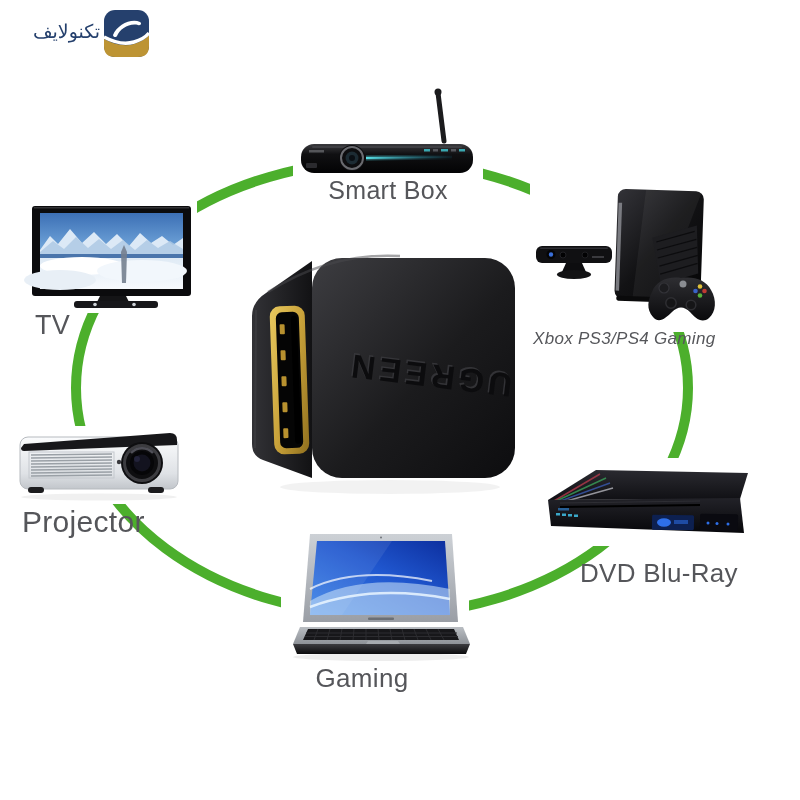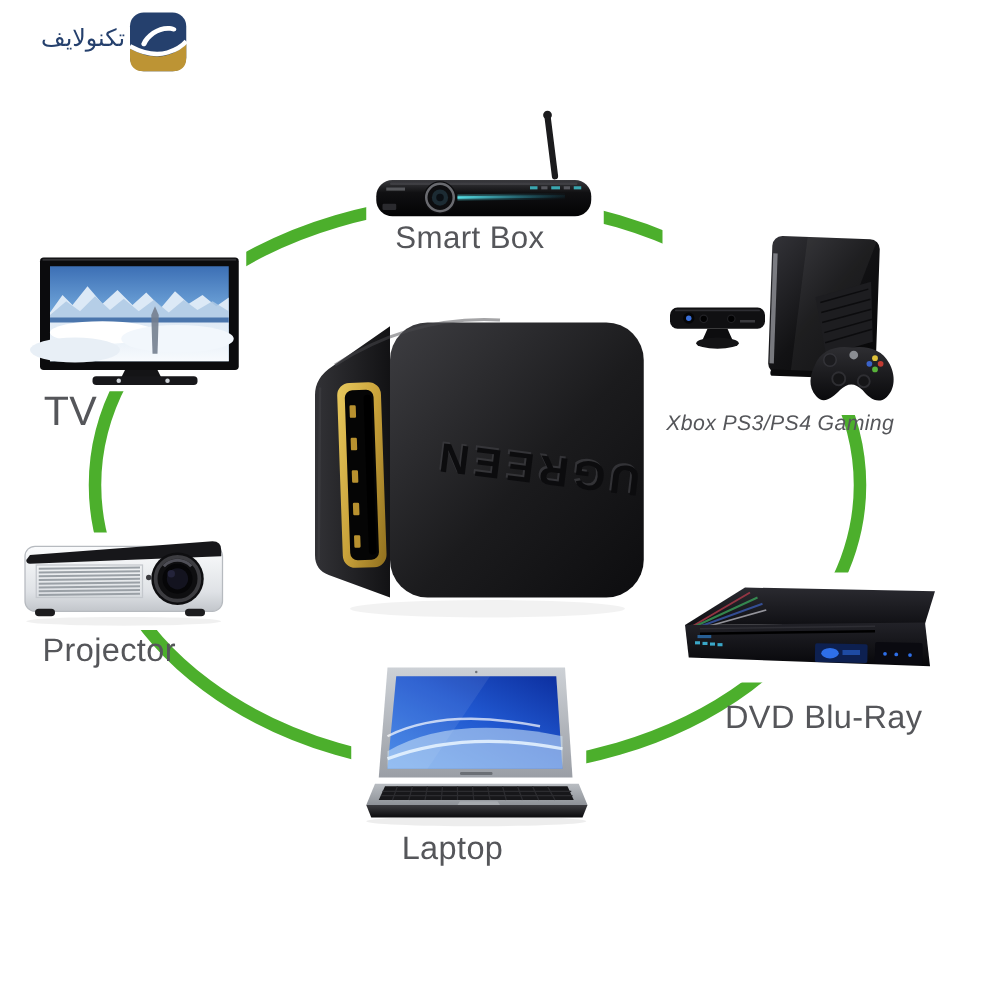--- a/index.html
+++ b/index.html
@@ -1,24 +1,24 @@
 <!DOCTYPE html>
 <html><head>
 <meta charset="utf-8">
 <style>
   html,body{margin:0;padding:0;background:#fff;}
   .stage{position:relative;width:800px;height:800px;background:#fff;overflow:hidden;
          font-family:"Liberation Sans",sans-serif;}
   .stage svg{position:absolute;left:0;top:0;}
   .dev-label{position:absolute;color:#55565a;font-family:"Liberation Sans",sans-serif;
              font-weight:400;white-space:nowrap;letter-spacing:.3px;}
-  .lbl-smartbox{top:176px;left:376px;transform:translateX(-50%);font-size:25px;}
-  .lbl-tv{top:310px;left:35px;font-size:33px;}
+  .lbl-smartbox{top:176px;left:388px;transform:translateX(-50%);font-size:25px;}
+  .lbl-tv{top:310px;left:35px;font-size:27px;}
   .lbl-xbox{top:329px;left:533px;font-size:17px;font-style:italic;}
-  .lbl-projector{top:505px;left:34px;font-size:26px;}
+  .lbl-projector{top:505px;left:22px;font-size:30px;}
   .lbl-dvd{top:558px;left:580px;font-size:26px;}
   .lbl-laptop{top:663px;left:362px;transform:translateX(-50%);font-size:26px;}
   .logo-text{position:absolute;left:8px;top:21px;width:92px;text-align:right;direction:rtl;
              color:#25406d;font-size:19px;font-weight:normal;line-height:1.2;}
 </style>
 </head>
 <body>
 
 <div class="stage">
 
@@ -289,17 +289,17 @@
       <text x="431.5" y="385.5" text-anchor="middle" font-family="Liberation Sans, sans-serif" font-size="33" font-weight="bold" letter-spacing="4" fill="#3a3a3e" opacity="0.8">UGREEN</text>
       <text x="430" y="384" text-anchor="middle" font-family="Liberation Sans, sans-serif" font-size="33" font-weight="bold" letter-spacing="4" fill="#0c0c0e">UGREEN</text>
     </g>
   </g>
 </svg>
 
 <div class="logo-text">تكنولايف</div>
 <div class="dev-label lbl-smartbox">Smart Box</div>
 <div class="dev-label lbl-xbox">Xbox PS3/PS4 Gaming</div>
 <div class="dev-label lbl-dvd">DVD Blu-Ray</div>
-<div class="dev-label lbl-laptop">Laptop</div>
+<div class="dev-label lbl-laptop">Gaming</div>
 <div class="dev-label lbl-projector">Projector</div>
 <div class="dev-label lbl-tv">TV</div>
 
 </div>
 
 </body></html>

